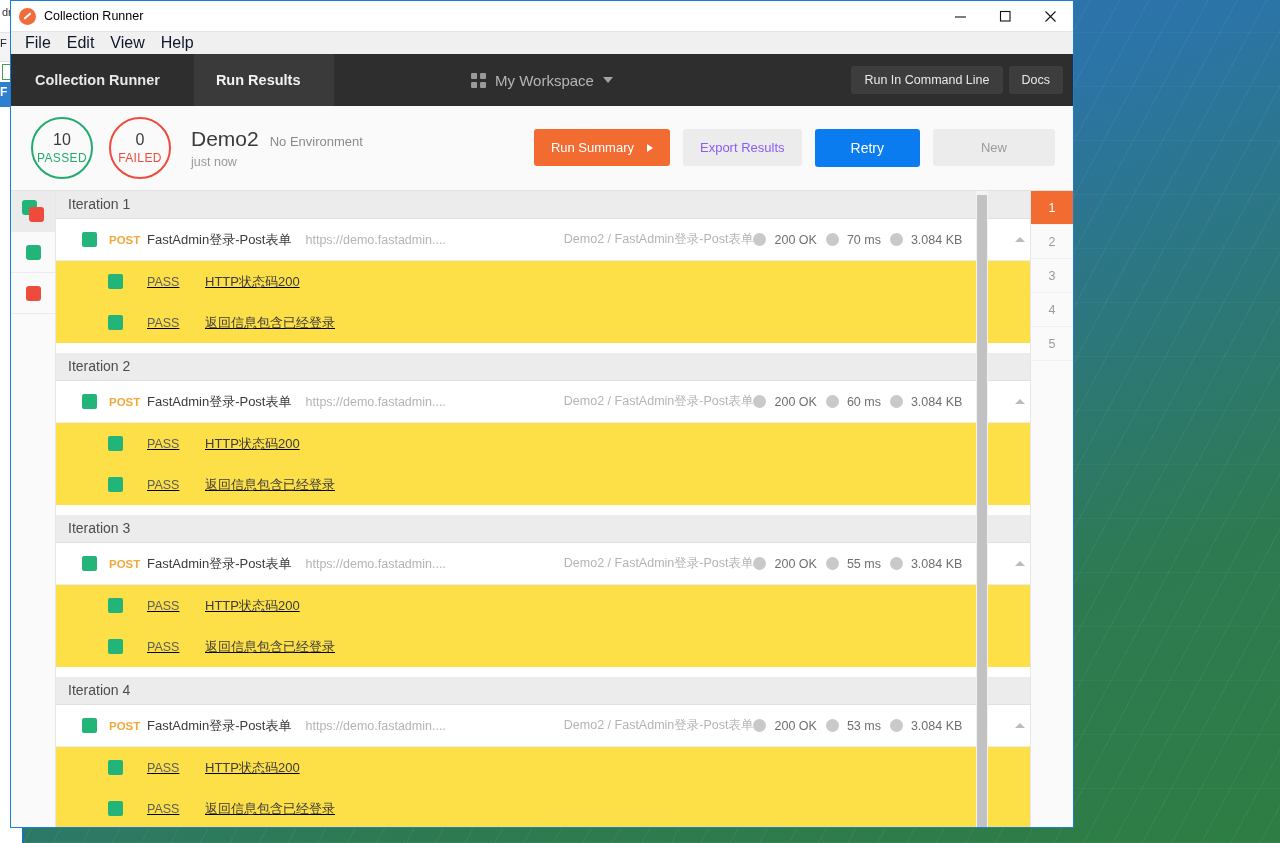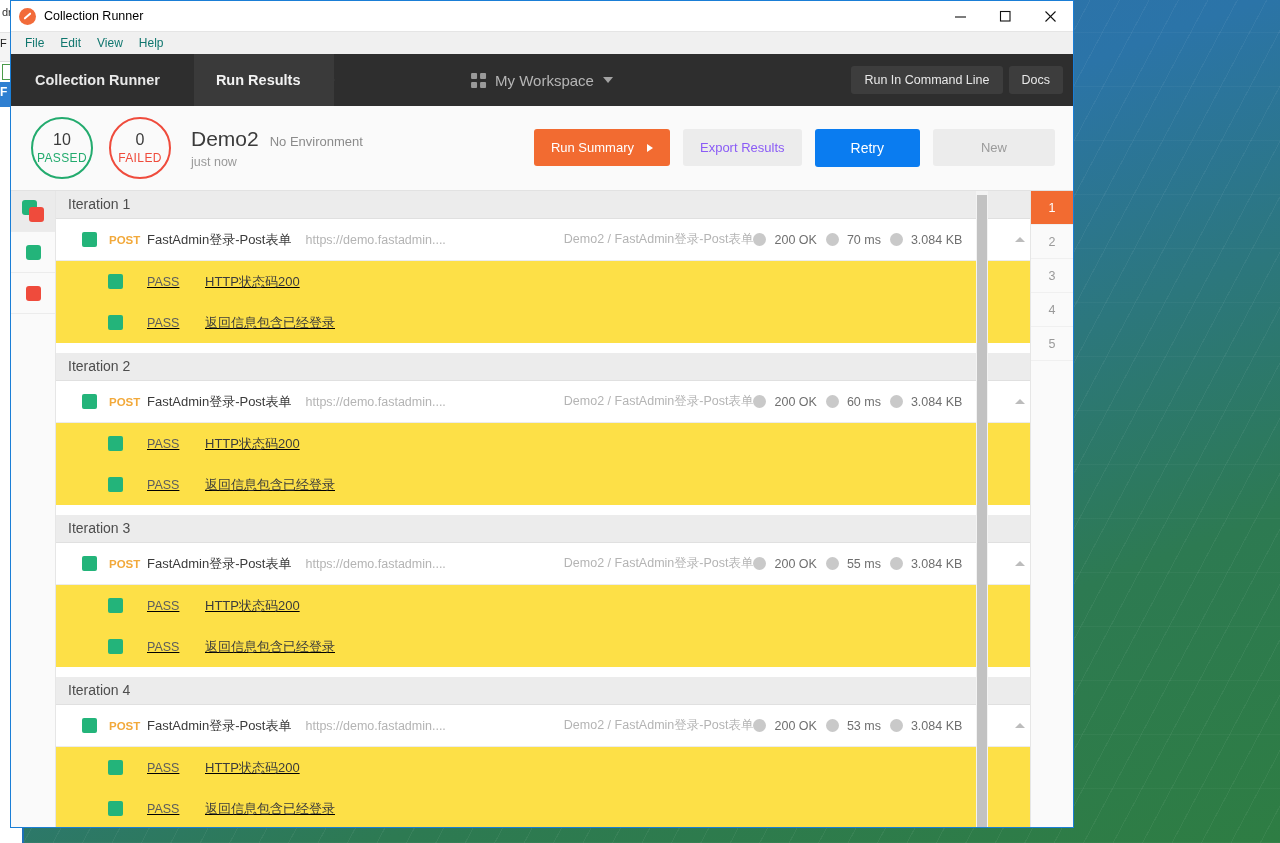--- a/index.html
+++ b/index.html
@@ -70,21 +70,21 @@
   }
   .win-btn svg { display:block; }
 
   .menubar {
     height: 22px; background: #f0f0f0;
     border-top: 1px solid #e5e5e5;
     display: flex; align-items: center;
     padding-left: 6px;
     flex: 0 0 auto;
   }
-  .menu-item { font-size: 12px; color: #0f766e; padding: 2px 8px; }
+  .menu-item { font-size: 16px; color: #0f172a; padding: 2px 8px; }
 
   
   .topnav {
     height: 52px; background: #2e2e2e;
     display: flex; align-items: stretch;
     flex: 0 0 auto; position: relative;
   }
   .tabs { display: flex; align-items: stretch; }
   .tab {
     display: flex; align-items: center;

